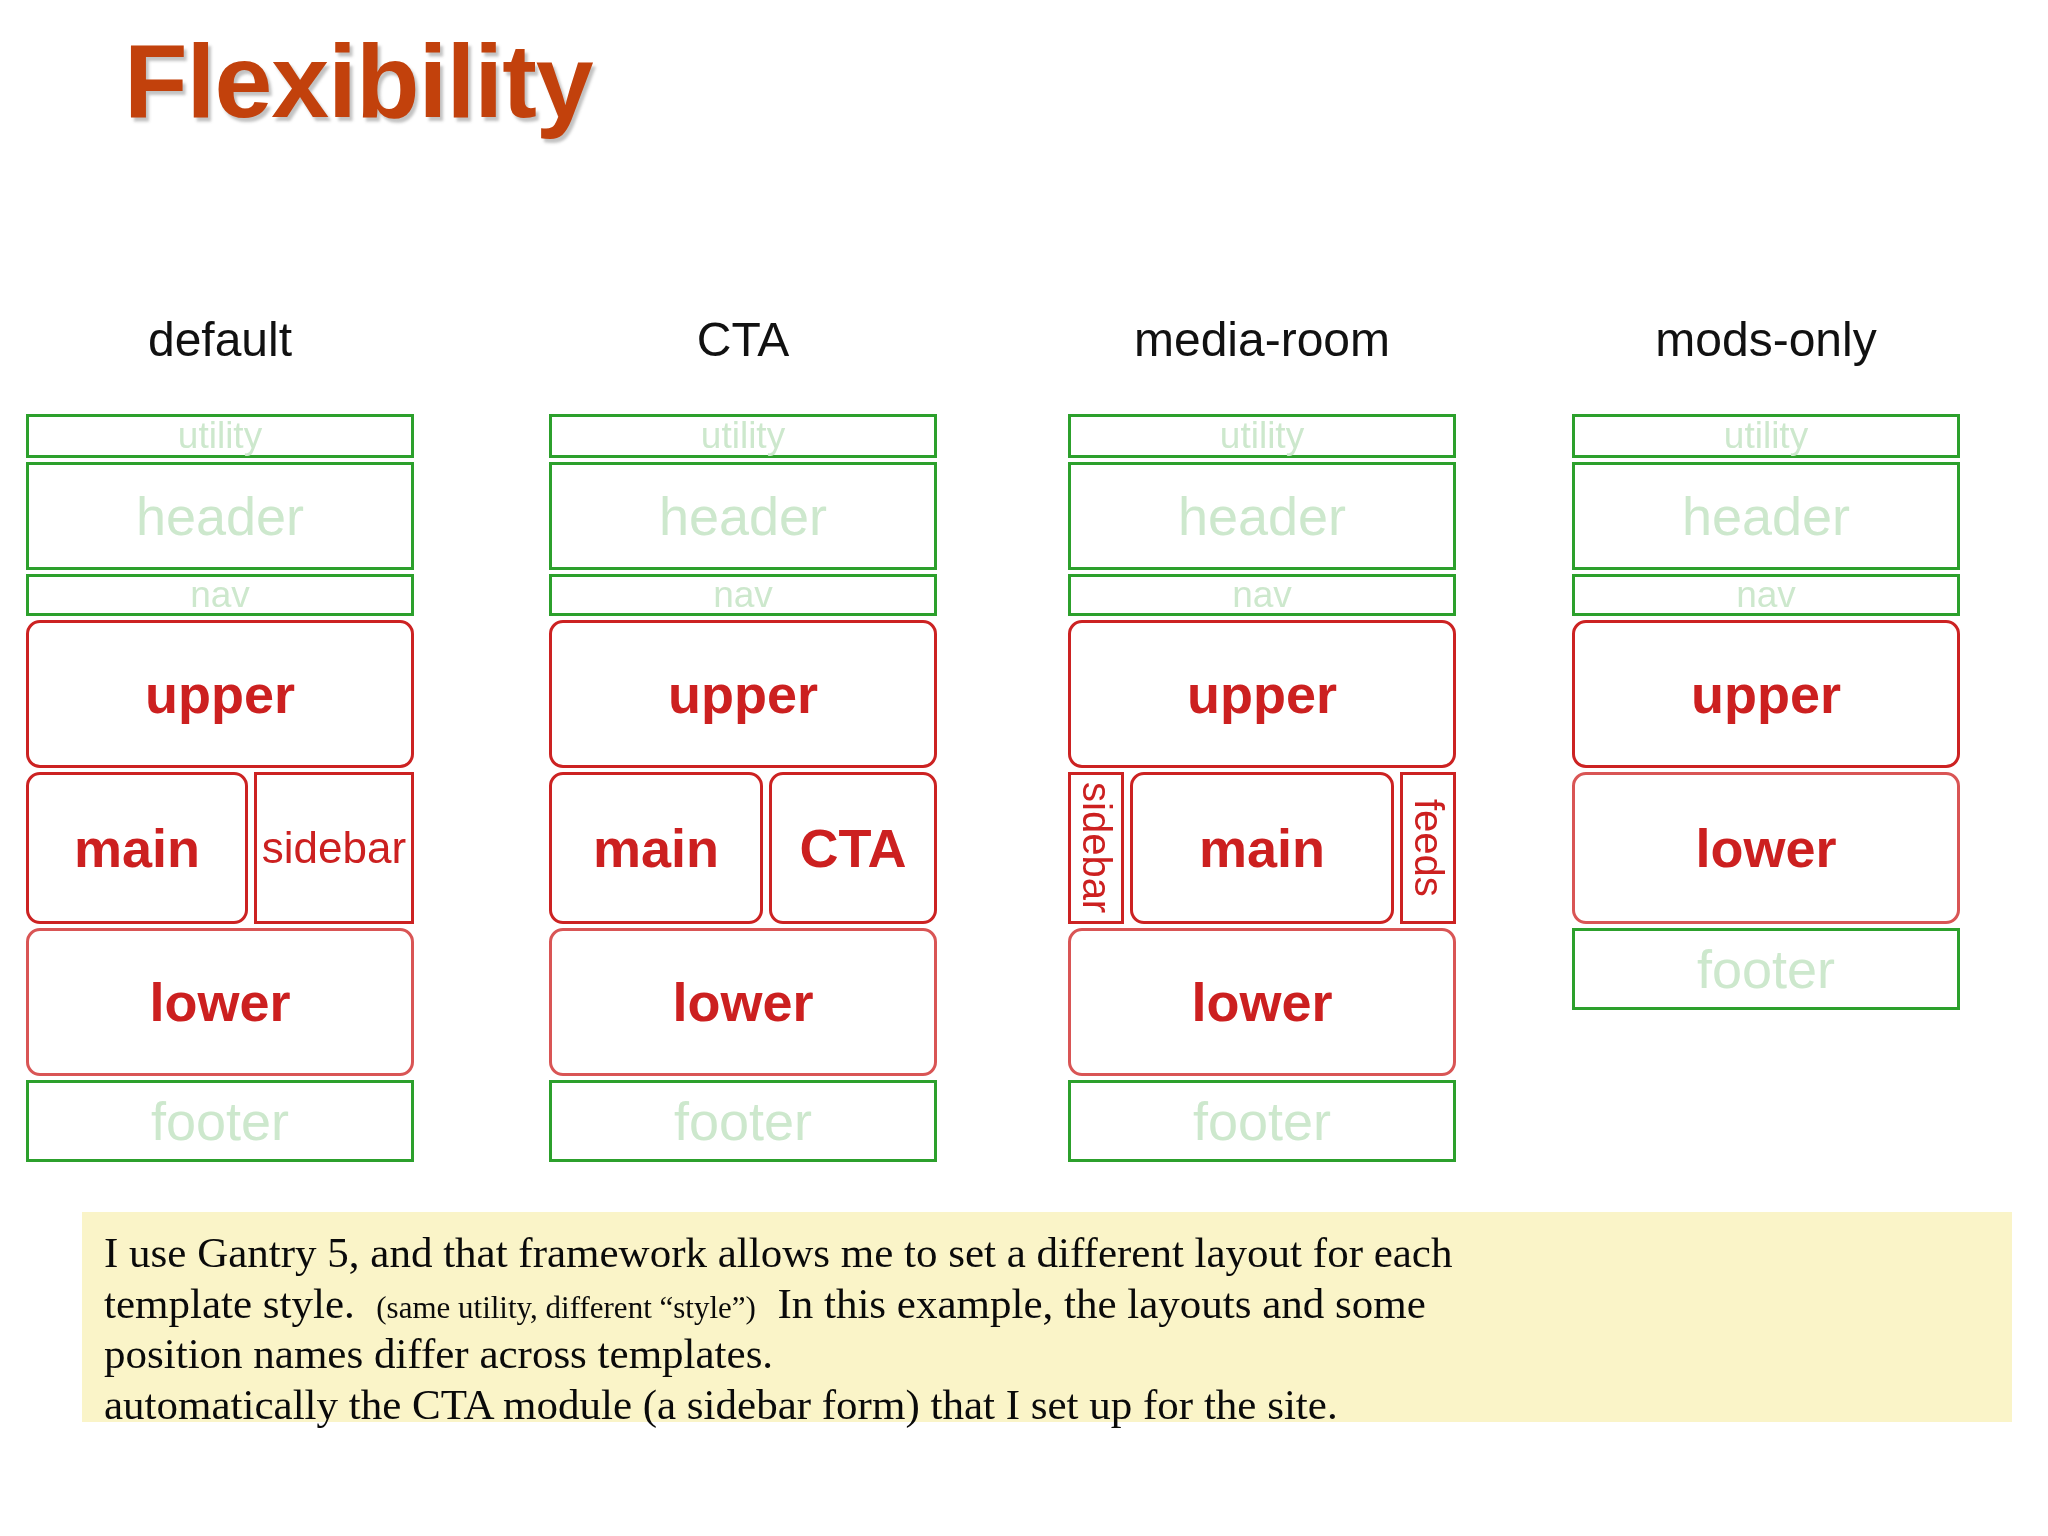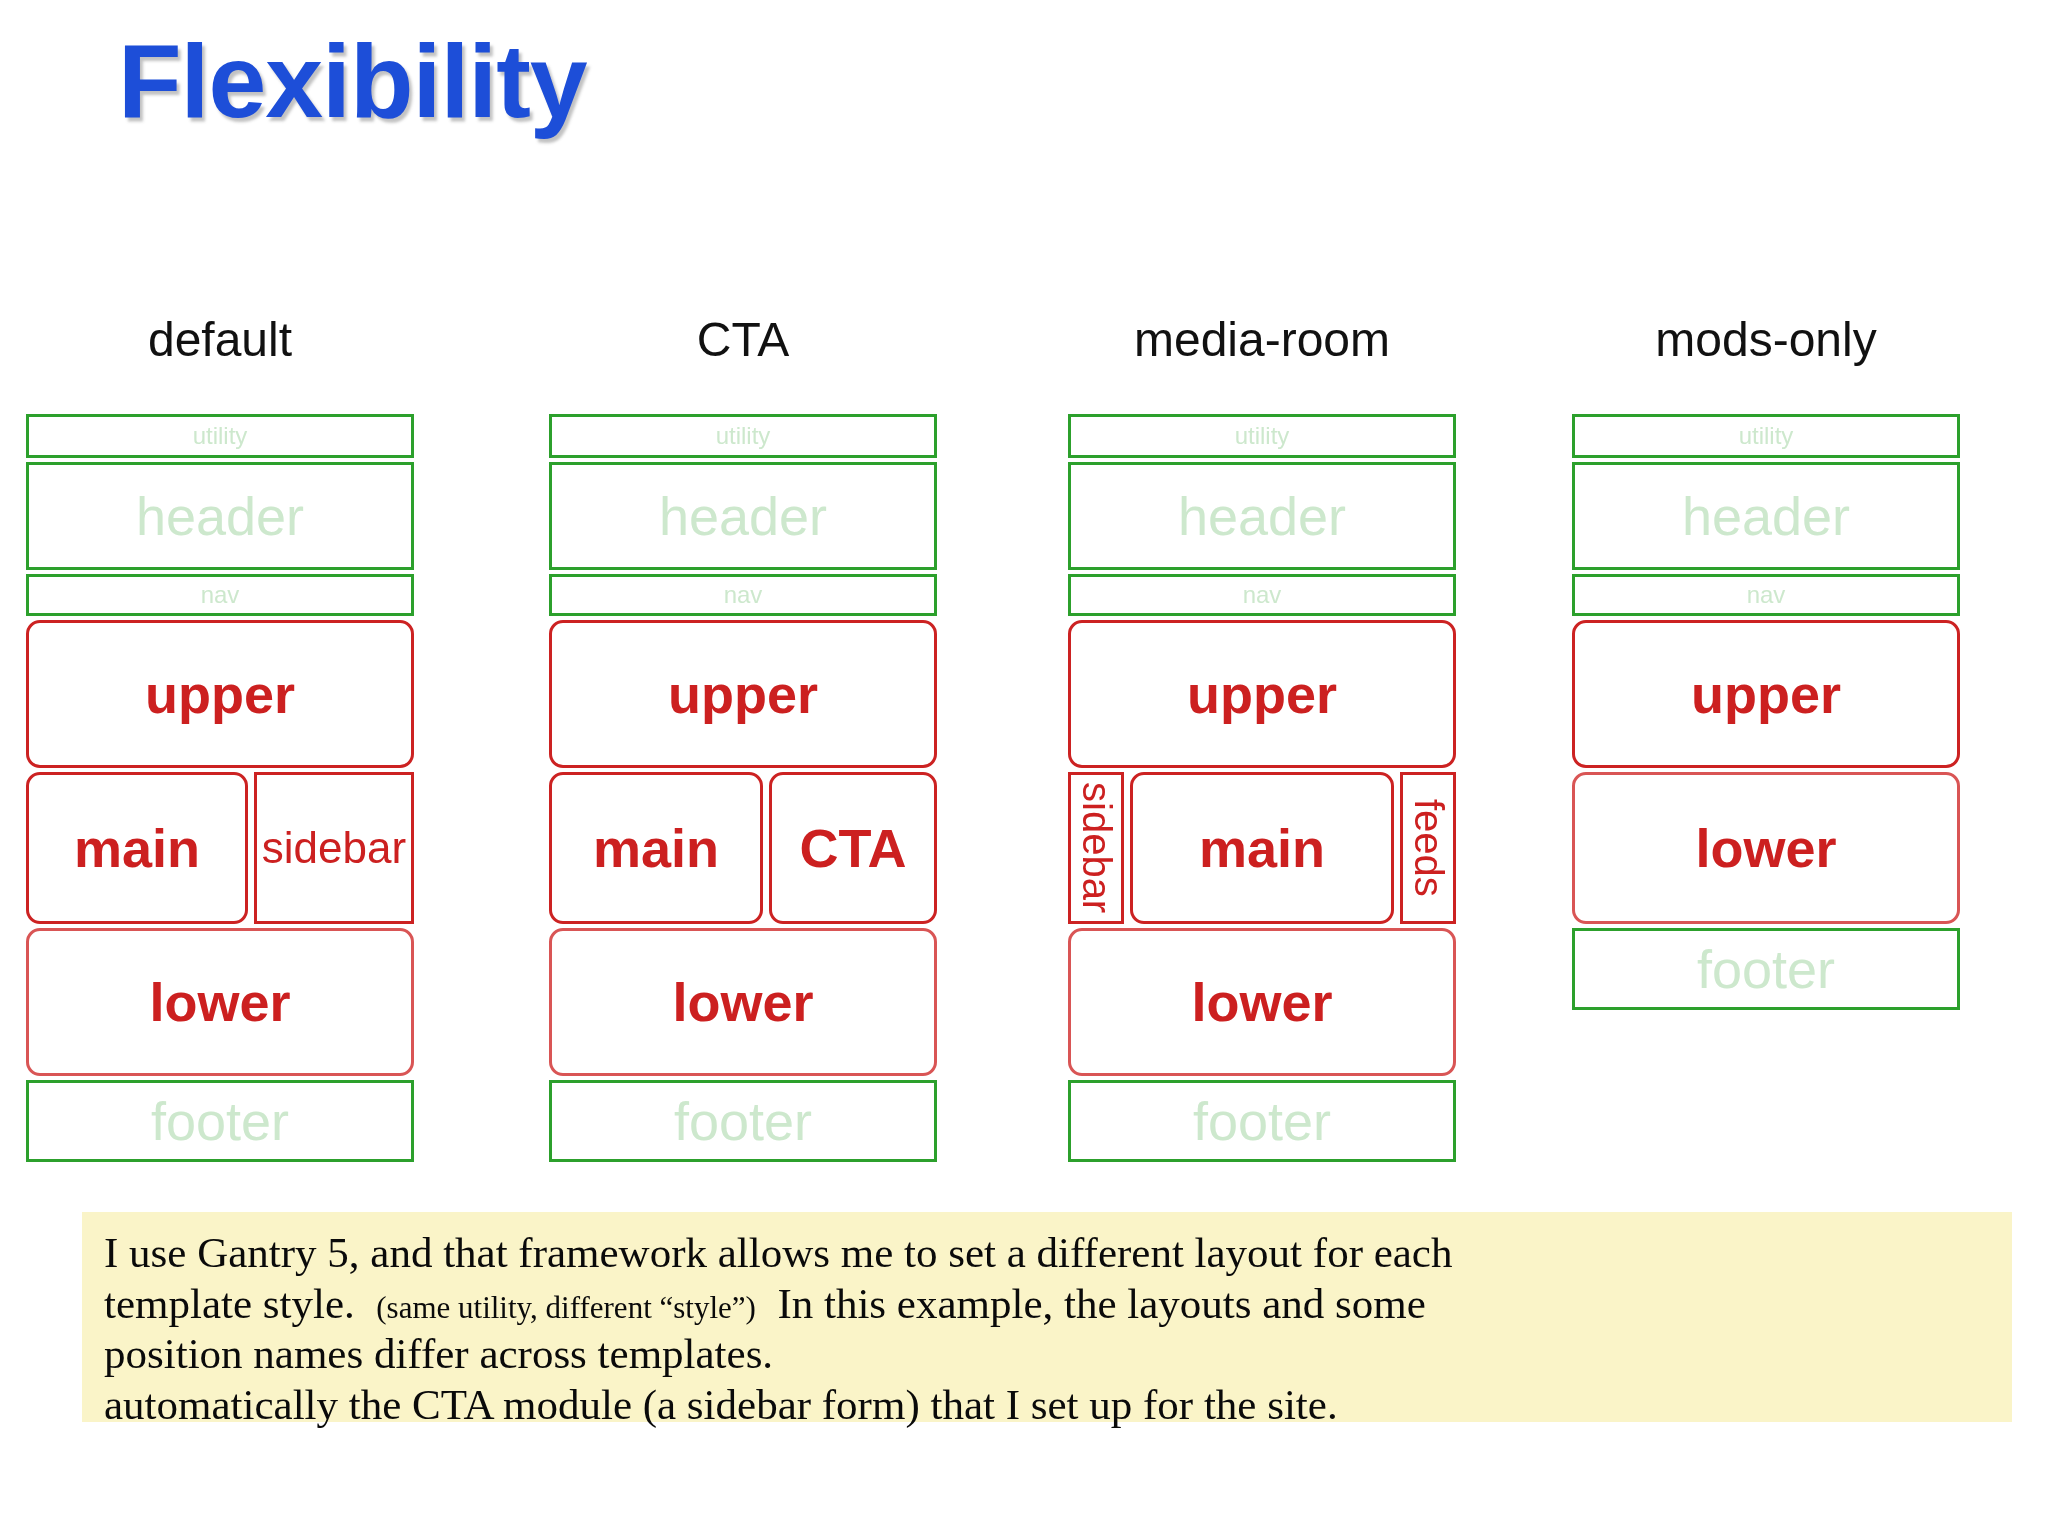--- a/index.html
+++ b/index.html
@@ -11,25 +11,25 @@
     width: 2048px;
     height: 1536px;
     position: relative;
     font-family: "Liberation Sans", sans-serif;
     overflow: hidden;
   }
 
   
   #slide-title {
     position: absolute;
-    left: 118px;
+    left: 124px;
     top: 24px;
     font-size: 104px;
     font-weight: bold;
-    color: #1d4ed8;
+    color: #c2410c;
     letter-spacing: -1px;
     text-shadow: 3px 4px 3px rgba(120,120,120,0.45);
     line-height: 1.1;
     white-space: nowrap;
   }
 
   
   #diagram {
     position: absolute;
     left: 0;
@@ -73,21 +73,21 @@
   .blk-green {
     border: 3px solid #2CA02C;
     color: #CDE8CD;
   }
   .blk-red {
     border: 3px solid #CC2222;
     color: #CC2020;
   }
   .blk-red-soft { border-color: #D95555; }
 
-  .lbl-sm   { font-size: 24px; }
+  .lbl-sm   { font-size: 37px; }
   .lbl-md   { font-size: 44px; }
   .lbl-lg   { font-size: 54px; font-weight: bold; border-radius: 14px; }
   .lbl-lgn  { font-size: 54px; }
 
   .h-utility { height: 44px; }
   .h-header  { height: 108px; text-align: right; }
   .h-nav     { height: 42px; }
   .h-upper   { height: 148px; }
   .h-row     { height: 152px; }
   .h-lower   { height: 148px; }

